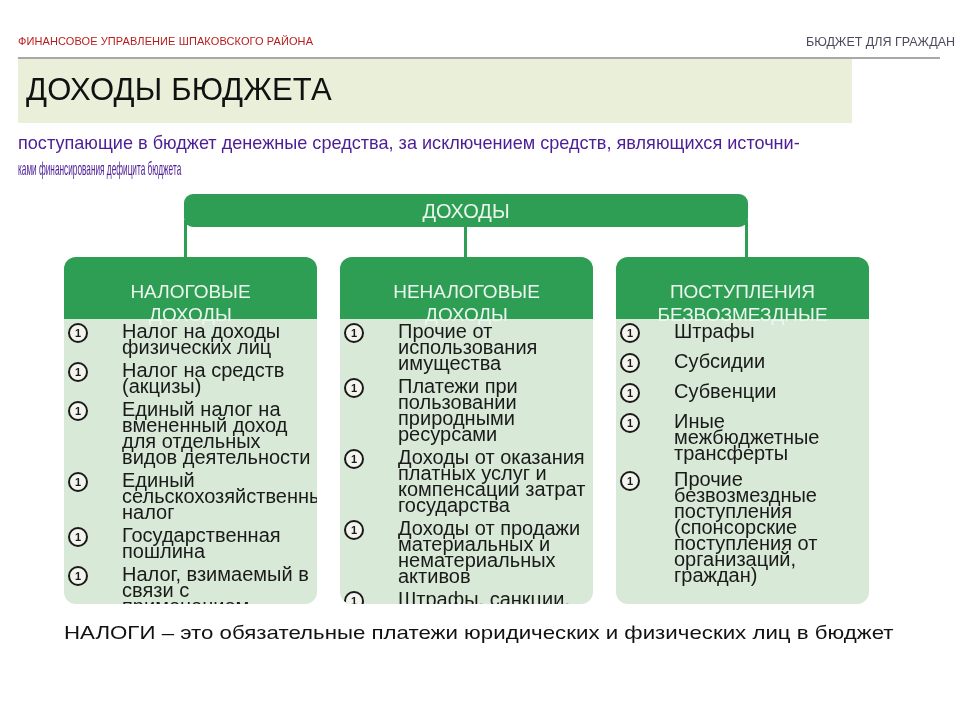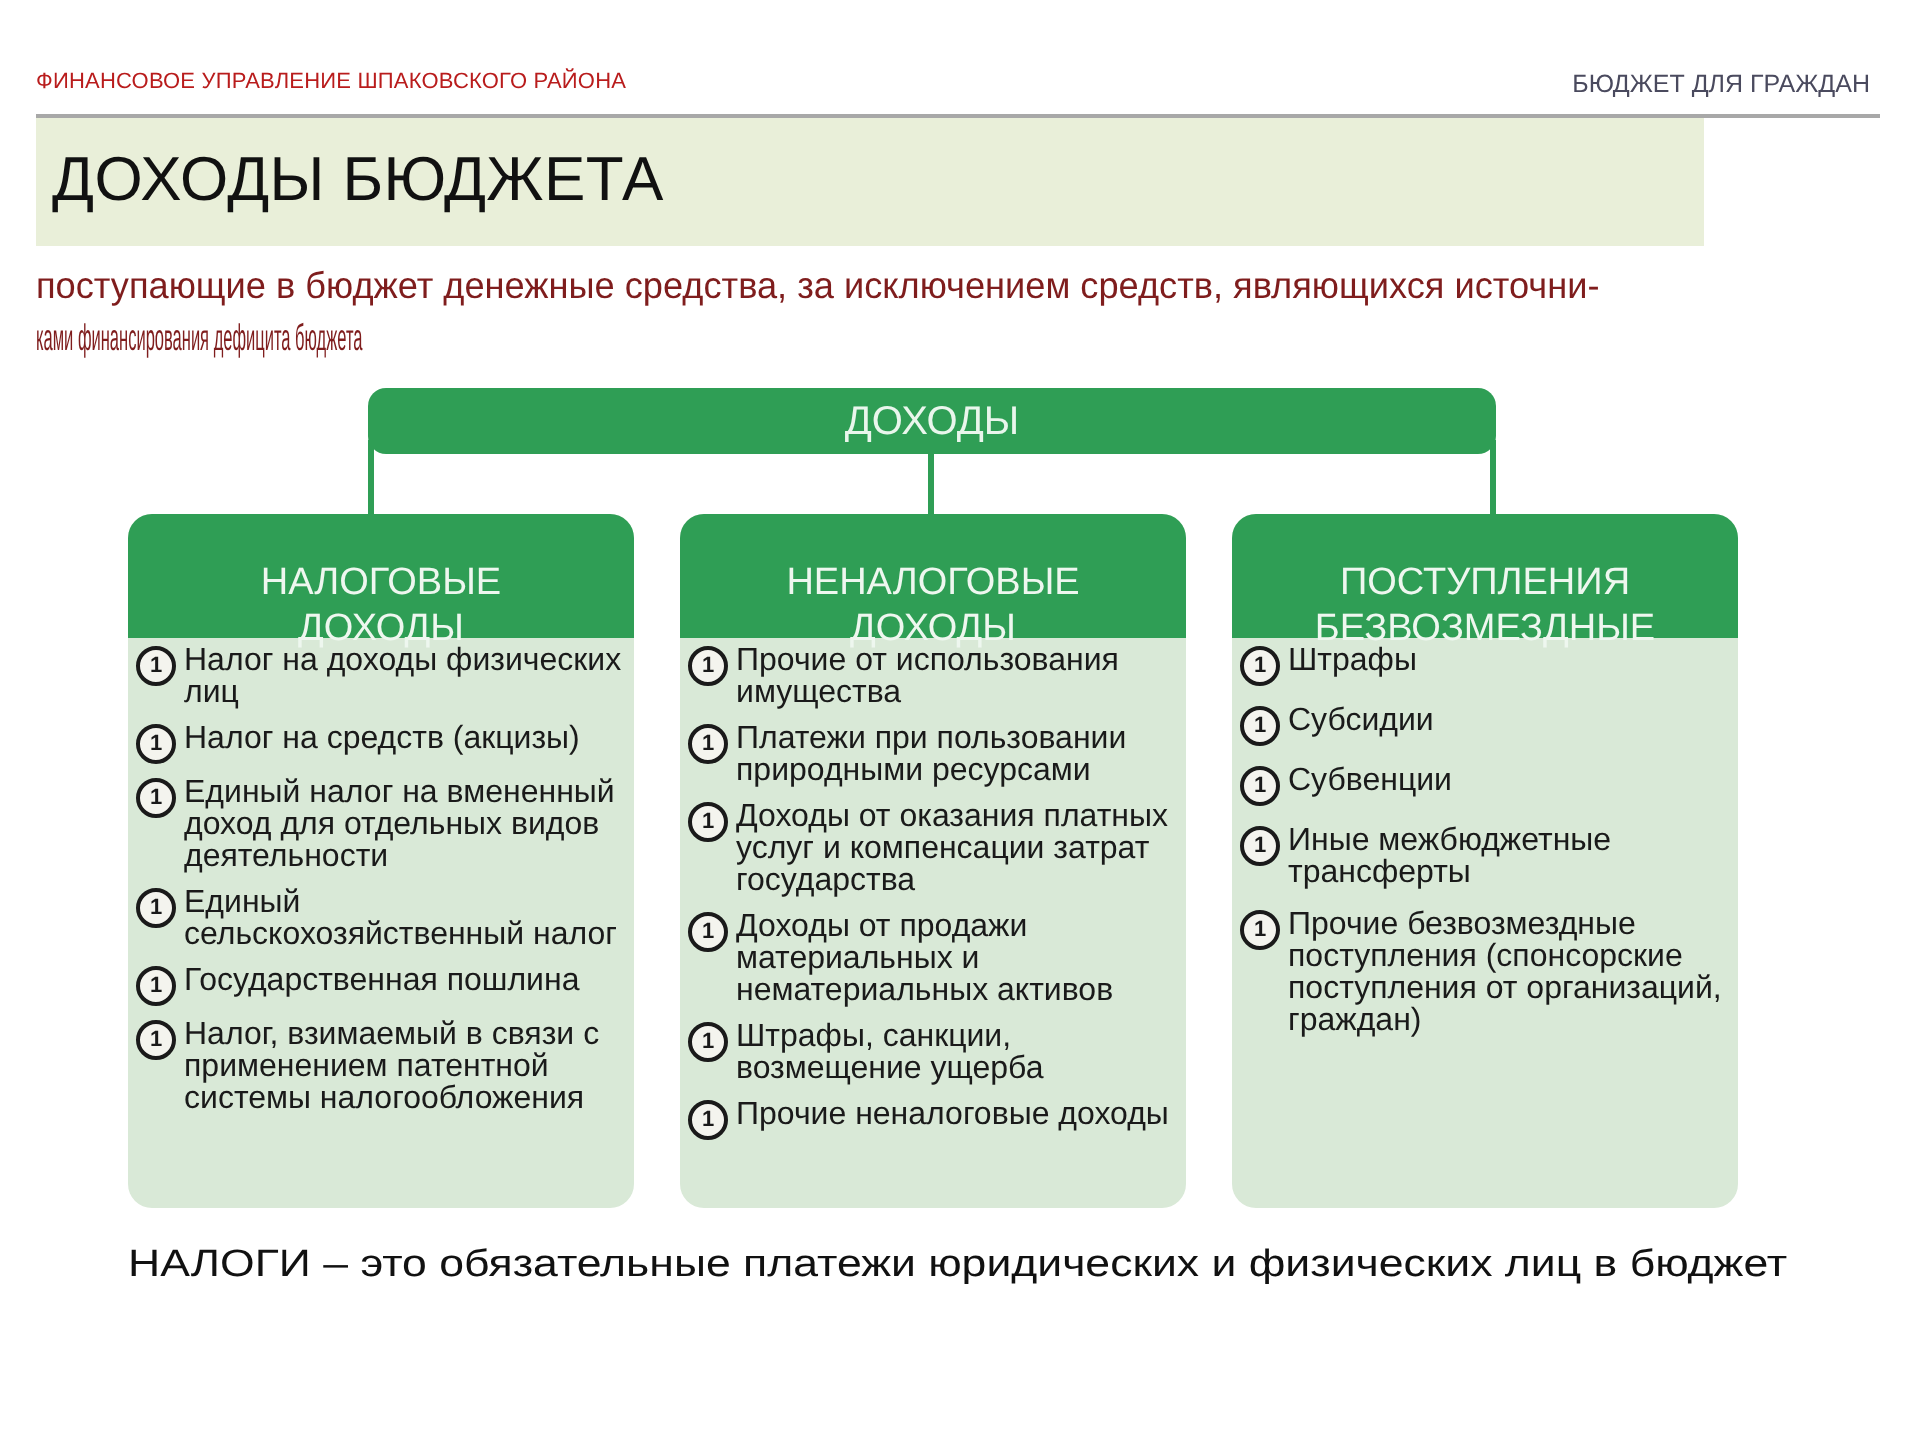--- a/index.html
+++ b/index.html
@@ -1,37 +1,37 @@
 <!DOCTYPE html>
 <html><head>
   <meta charset="utf-8">
   <style>
     * { box-sizing: border-box; margin: 0; padding: 0; }
     html, body { width: 960px; height: 720px; background: #ffffff; overflow: hidden; }
     body { position: relative; font-family: "Liberation Sans", "DejaVu Sans", sans-serif; color: #1a1a1a; }
 
     .top-org { position: absolute; left: 18px; top: 35px; font-size: 11px; color: #b91c1c; letter-spacing: 0.1px; }
-    .top-right { position: absolute; right: 25px; top: 35px; font-size: 12.5px; color: #4a4a5e; }
+    .top-right { position: absolute; right: 5px; top: 35px; font-size: 12.5px; color: #4a4a5e; }
     .top-rule { position: absolute; left: 18px; top: 57px; width: 922px; height: 2px; background: #a8a8a8; }
     .title-band { position: absolute; left: 18px; top: 59px; width: 834px; height: 64px; background: #e9efd9; }
     .title-band h1 { position: absolute; left: 8px; top: 13px; font-size: 31px; font-weight: normal; color: #111; letter-spacing: 0.2px; }
 
-    .definition { position: absolute; left: 18px; top: 130px; width: 930px; font-size: 18.5px; line-height: 26px; color: #7f1d1d; font-family: "Liberation Sans Narrow", "Liberation Sans", sans-serif; transform-origin: left top; }
+    .definition { position: absolute; left: 18px; top: 130px; width: 930px; font-size: 18.5px; line-height: 26px; color: #4c1d95; font-family: "Liberation Sans Narrow", "Liberation Sans", sans-serif; transform-origin: left top; }
     .definition span { display: block; white-space: nowrap; }
 
     .root-bar { position: absolute; left: 184px; top: 194px; width: 564px; height: 33px; background: #2f9e55; border-radius: 9px; color: #e9f6ec; text-align: center; font-size: 20px; line-height: 34px; }
     .connector { position: absolute; background: #2f9e55; width: 3px; }
 
     .column { position: absolute; top: 257px; width: 253px; height: 347px; background: #d9e9d7; border-radius: 12px; overflow: hidden; }
     .column-header { height: 62px; background: #2f9e55; color: #eef7ef; text-align: center; font-size: 19px; line-height: 23px; padding-top: 23px; }
     .column-header span { display: block; }
     .items { padding: 4px 6px 0 4px; }
     .item { display: flex; align-items: flex-start; margin-bottom: 7px; }
     .bullet { flex: 0 0 20px; width: 20px; height: 20px; border: 2px solid #1a1a1a; border-radius: 50%; background: #f4f4ee; margin-right: 4px; margin-top: 0px; display: flex; align-items: center; justify-content: center; font-size: 11px; font-weight: bold; color: #1a1a1a; }
-    .item-text { font-size: 16px; line-height: 16px; color: #1a1a1a; }
+    .item-text { font-size: 20px; line-height: 16px; color: #1a1a1a; margin-left: 30px; }
 
     .footer-note { position: absolute; left: 64px; top: 622px; font-size: 19px; color: #111; white-space: nowrap; }
   </style>
 </head>
 <body>
 
 <div class="top-org">ФИНАНСОВОЕ УПРАВЛЕНИЕ ШПАКОВСКОГО РАЙОНА</div>
 <div class="top-right">БЮДЖЕТ ДЛЯ ГРАЖДАН</div>
 <div class="top-rule"></div>
 <div class="title-band">

